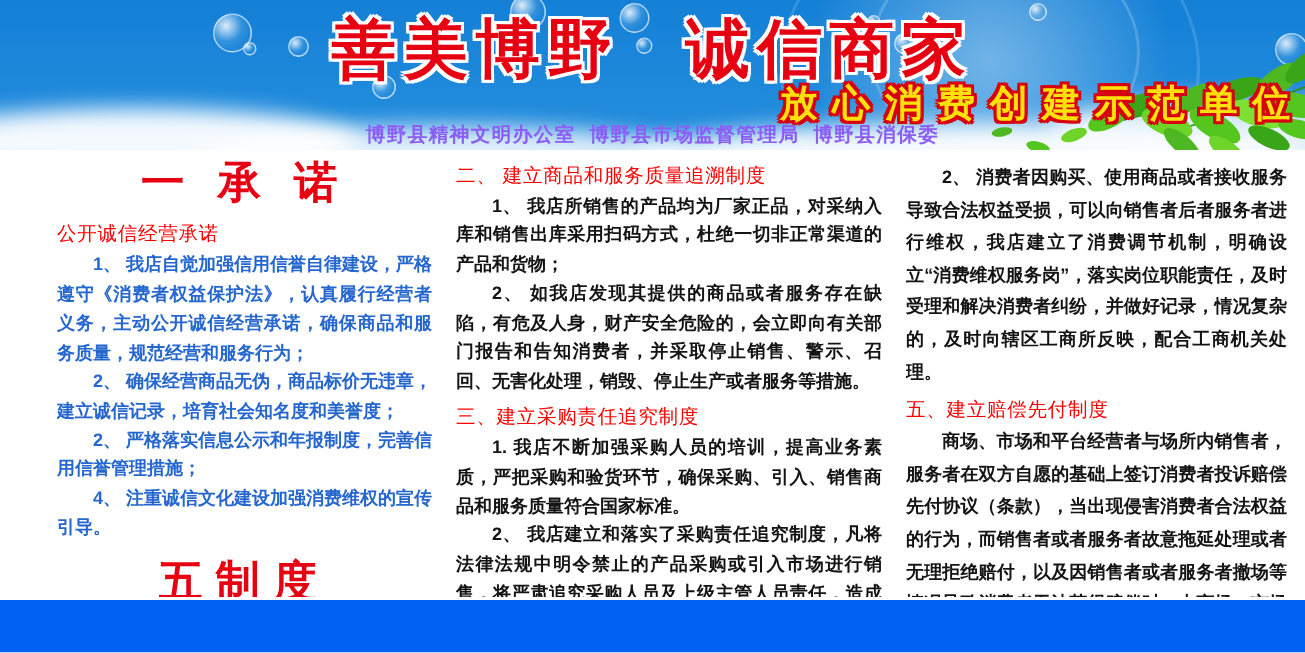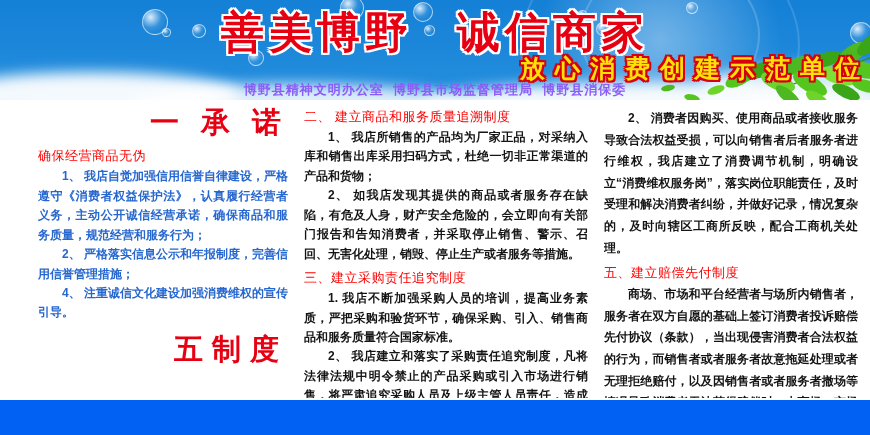--- a/index.html
+++ b/index.html
@@ -45,21 +45,21 @@
   .panel { position:absolute; left:0; top:100px; width:870px; height:300px; background:#fff; }
   .band  { position:absolute; left:0; top:400px; width:870px; height:35px; background:#0061f3; }
 
   .cols { position:absolute; left:38px; top:106px; width:820px; height:292px;
     display:flex; gap:16px; overflow:hidden; }
   .col { overflow:hidden; }
   .col1 { width:250px; }
   .col2 { width:284px; }
   .col3 { width:254px; }
 
-  .big-heading { text-align:right; font-weight:bold; font-size:29px; color:#e60012; letter-spacing:7px; line-height:1.15; }
+  .big-heading { text-align:center; font-weight:bold; font-size:29px; color:#e60012; letter-spacing:7px; line-height:1.15; }
   .big-heading.second { margin-top:10px; letter-spacing:9px; }
   .subhead { font-weight:normal; font-size:13px; color:#fe0000; margin:5px 0 2px 0; letter-spacing:.5px; }
   .col1 .subhead.first { margin-top:8px; }
 
   .body-p { font-size:12px; font-weight:bold; line-height:1.62; text-align:justify; text-indent:2em; color:#141414; }
   .col1 .sec1 .body-p { color:#2667cf; }
   .col3 .body-p { line-height:1.8; }
   .col3 .cont { margin-top:2px; }
 </style>
 </head>
@@ -120,22 +120,23 @@
   <div class="hdr orgs">博野县精神文明办公室  博野县市场监督管理局  博野县消保委</div>
 
   <div class="panel"></div>
   <div class="band"></div>
 
   <div class="cols">
 
     <div class="col col1">
       <div class="sec1">
         <div class="big-heading">一 承 诺</div>
-        <div class="subhead first">确保经营商品无伪</div>
+        <div class="subhead first">公开诚信经营承诺</div>
         <p class="body-p">1、 我店自觉加强信用信誉自律建设，严格遵守《消费者权益保护法》，认真履行经营者义务，主动公开诚信经营承诺，确保商品和服务质量，规范经营和服务行为；</p>
+        <p class="body-p">2、 确保经营商品无伪，商品标价无违章，建立诚信记录，培育社会知名度和美誉度；</p>
         <p class="body-p">2、 严格落实信息公示和年报制度，完善信用信誉管理措施；</p>
         <p class="body-p">4、 注重诚信文化建设加强消费维权的宣传引导。</p>
       </div>
       <div class="sec2">
         <div class="big-heading second">五制度</div>
 
       </div>
     </div>
 
     <div class="col col2">

